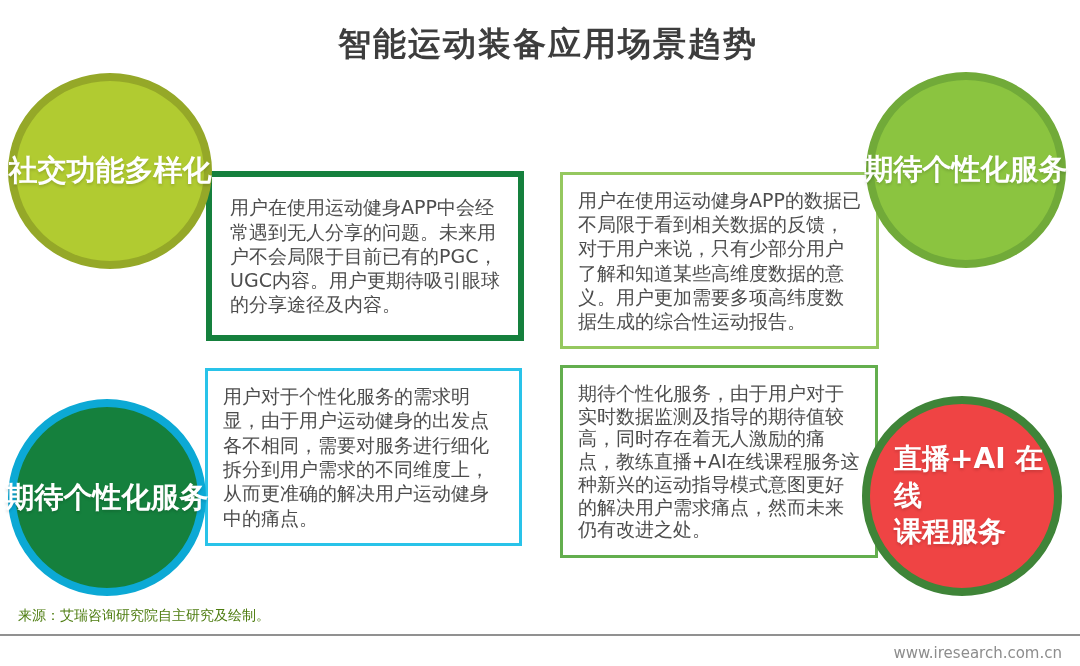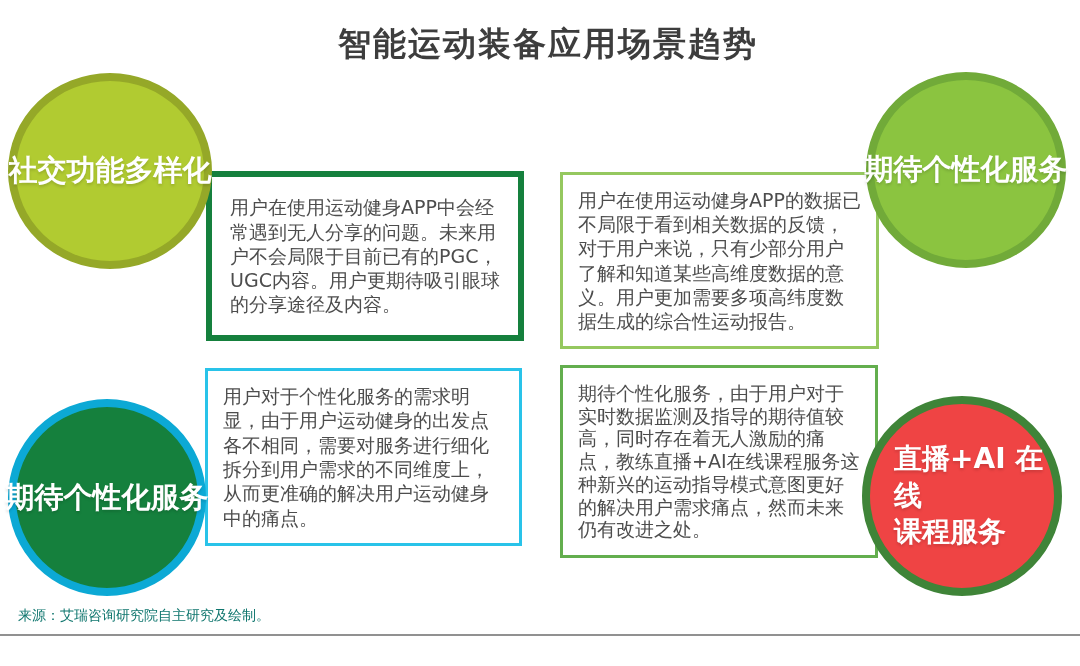--- a/index.html
+++ b/index.html
@@ -71,21 +71,21 @@
     border:3px solid #29c3e9;padding:10px 15px;
   }
   .box-live{
     left:560px;top:365px;width:318px;height:193px;
     border:3px solid #63ae4e;padding:6px 15px;
   }
   .box-live p{line-height:1.2;}
   
   .source{
     position:absolute;left:18px;top:607px;
-    font-size:14px;color:#0f766e;
+    font-size:14px;color:#4d7c0f;
   }
   .footer-line{
     position:absolute;left:0;top:634px;width:1080px;height:2px;
     background:#919191;
   }
   .copyright{
     position:absolute;left:18px;top:643px;
     font-size:15px;color:#8d8d8d;
   }
   .website{
@@ -124,14 +124,15 @@
   <div class="tbox box-live">
     <p>期待个性化服务，由于用户对于实时数据监测及指导的期待值较高，同时存在着无人激励的痛点，教练直播+AI在线课程服务这种新兴的运动指导模式意图更好的解决用户需求痛点，然而未来仍有改进之处。</p>
   </div>
   <div class="circle circle-live">
     <span class="label">直播+AI 在线
 课程服务</span>
   </div>
 
   <div class="source">来源：艾瑞咨询研究院自主研究及绘制。</div>
   <div class="footer-line"></div>
+  <div class="website">www.iresearch.com.cn</div>
 
 </div>
 
 </body></html>

